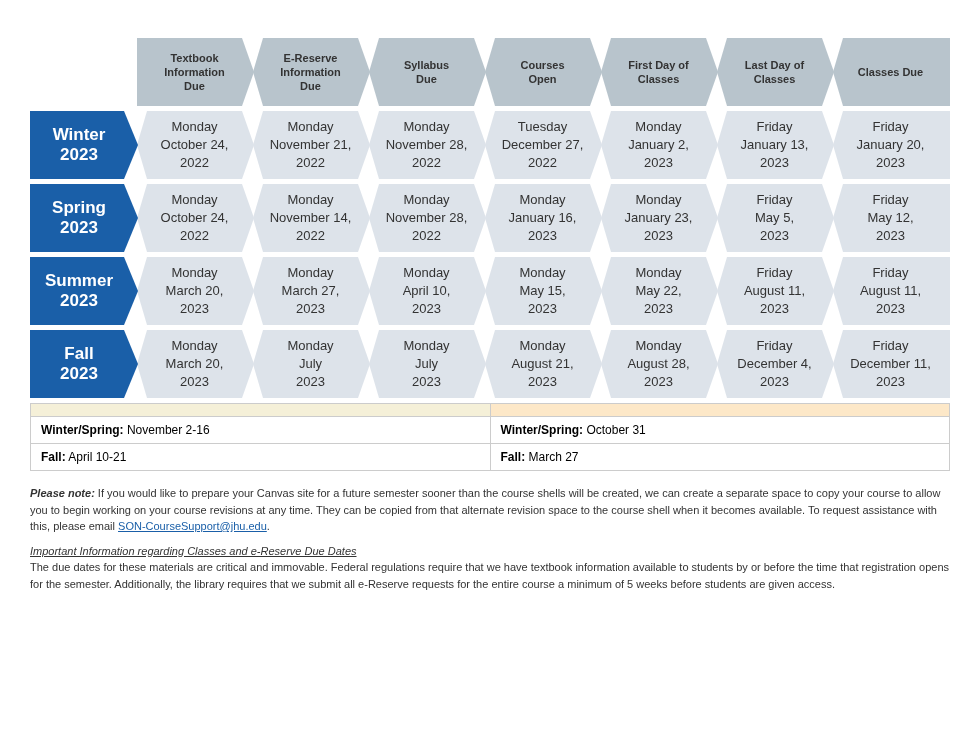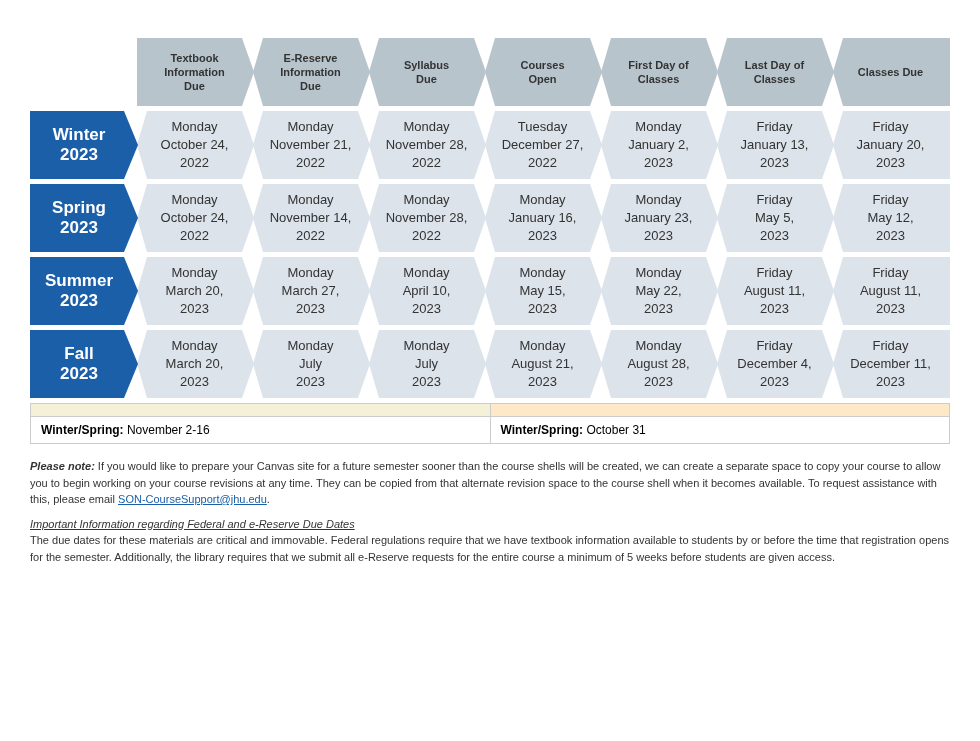--- a/index.html
+++ b/index.html
@@ -204,24 +204,28 @@
     <tr>
       <th class="left-col"></th>
       <th class="right-col right-header"></th>
     </tr>
   </thead>
   <tbody id="reg-tbody">
       <tr>
         <td class="left-col"><strong>Winter/Spring:</strong> November 2-16</td>
         <td class="right-col"><strong>Winter/Spring:</strong> October 31</td>
       </tr>
+      <tr>
+        <td class="left-col"><strong>Fall:</strong> April 10-21</td>
+        <td class="right-col"><strong>Fall:</strong> March 27</td>
+      </tr>
     </tbody>
 </table>
 
 <div class="note-section">
   <p>
     <em><strong>Please note:</strong></em> If you would like to prepare your Canvas site for a future semester sooner than the course shells will be created, we can create a separate space to copy your course to allow you to begin working on your course revisions at any time. They can be copied from that alternate revision space to the course shell when it becomes available. To request assistance with this, please email <a href="mailto:SON-CourseSupport@jhu.edu">SON-CourseSupport@jhu.edu</a>.
   </p>
   <p>
-    <span class="important-title">Important Information regarding Federal and e-Reserve Due Dates</span><br>
+    <span class="important-title">Important Information regarding Classes and e-Reserve Due Dates</span><br>
     The due dates for these materials are critical and immovable. Federal regulations require that we have textbook information available to students by or before the time that registration opens for the semester. Additionally, the library requires that we submit all e-Reserve requests for the entire course a minimum of 5 weeks before students are given access.
   </p>
 </div>
 
 </body></html>

